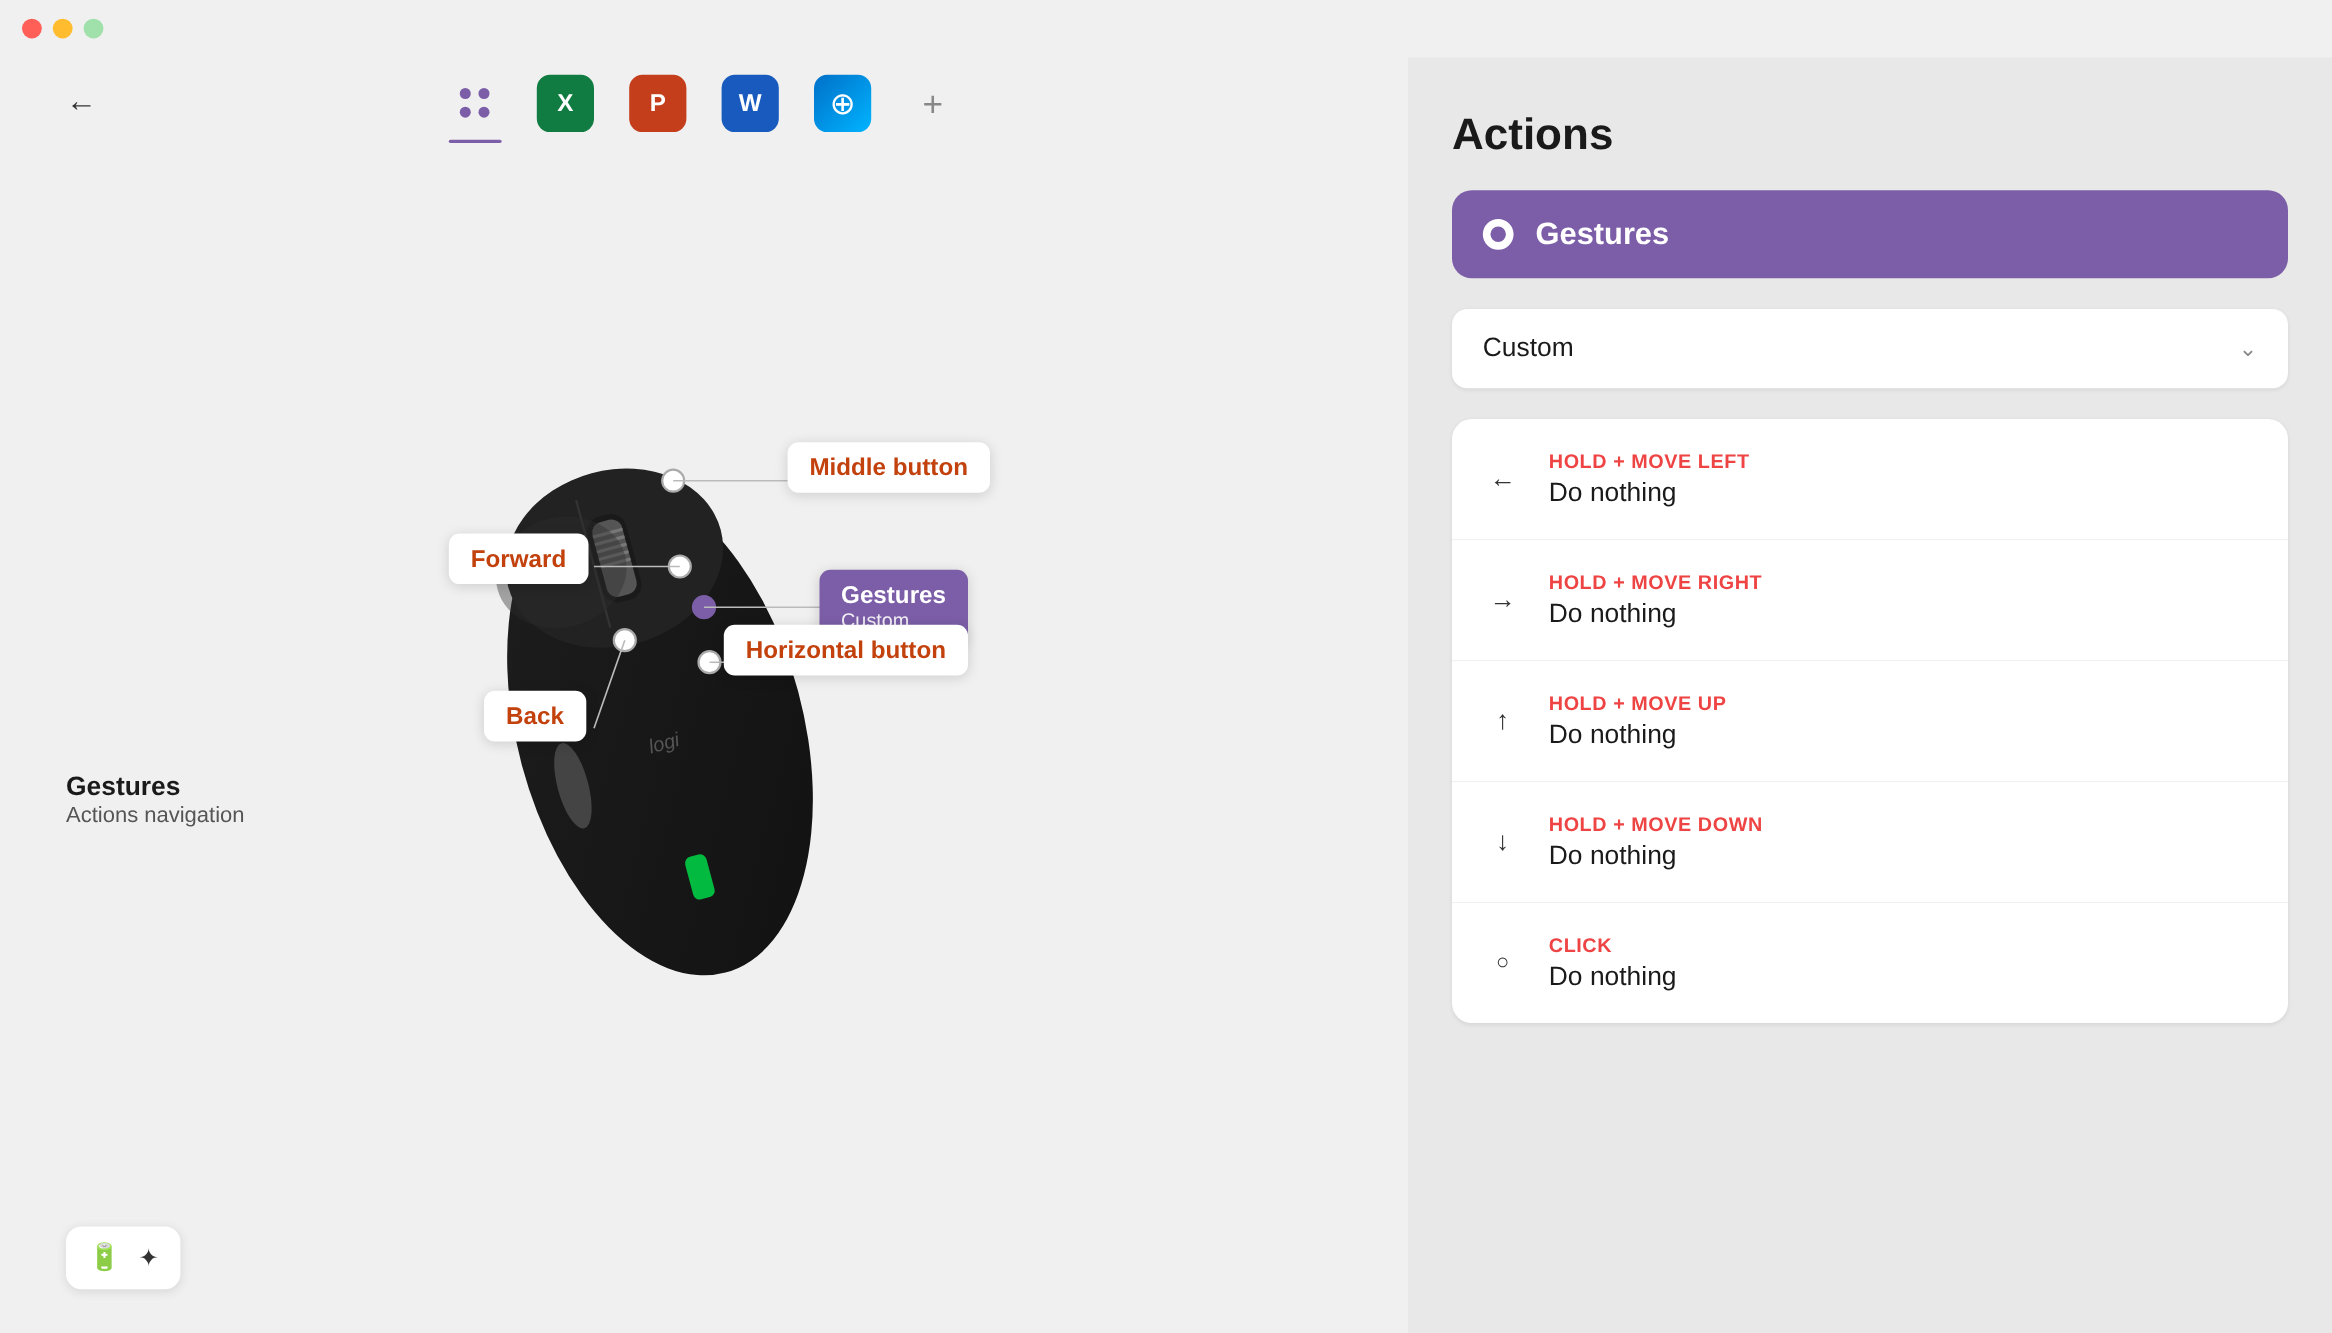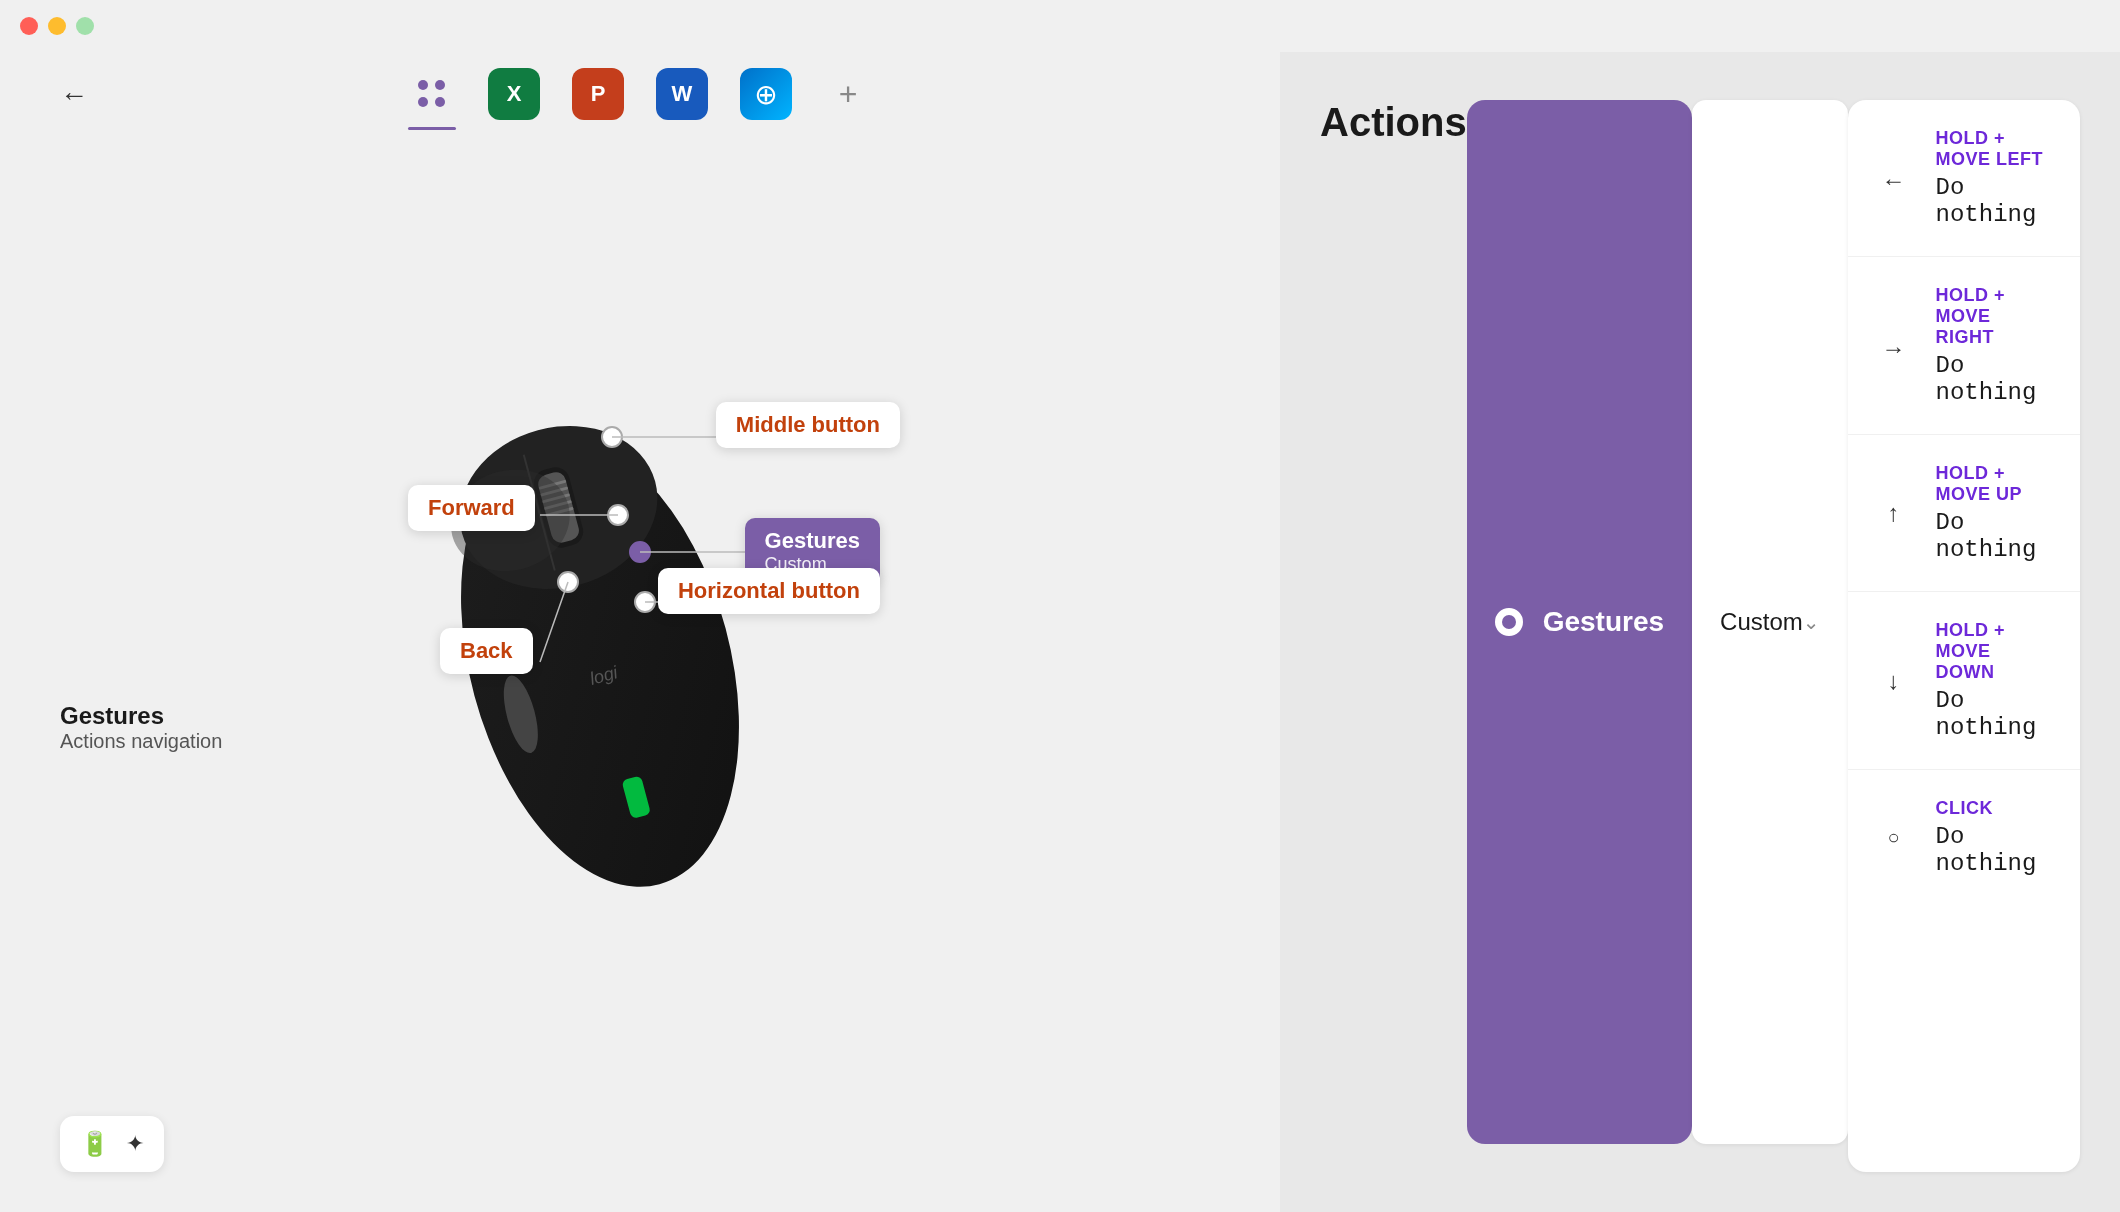--- a/index.html
+++ b/index.html
@@ -178,21 +178,21 @@
     .gestures-label .sub {
       font-size: 20px;
       color: #555;
     }
 
     
     .right-panel {
       width: 840px;
       background: #e8e8e8;
       display: flex;
-      flex-direction: row;
+      flex-direction: column;
       padding: 48px 40px 40px 40px;
       overflow-y: auto;
       flex-shrink: 0;
     }
     .panel-title {
       font-size: 40px;
       font-weight: 700;
       color: #1a1a1a;
       margin-bottom: 28px;
     }
@@ -281,29 +281,28 @@
       flex-shrink: 0;
     }
     .action-text {
       display: flex;
       flex-direction: column;
       gap: 4px;
     }
     .action-label {
       font-size: 18px;
       font-weight: 600;
-      color: #6d28d9;
+      color: #ef4444;
       letter-spacing: 0.5px;
       text-transform: uppercase;
     }
     .action-value {
       font-size: 24px;
       font-weight: 500;
       color: #1a1a1a;
-      font-family: Liberation Mono, monospace;
     }
 
     
     .app-icon {
       width: 52px; height: 52px;
       border-radius: 12px;
       display: flex; align-items: center; justify-content: center;
       font-size: 30px;
     }
     .excel-icon { background: #107c41; color: white; }

